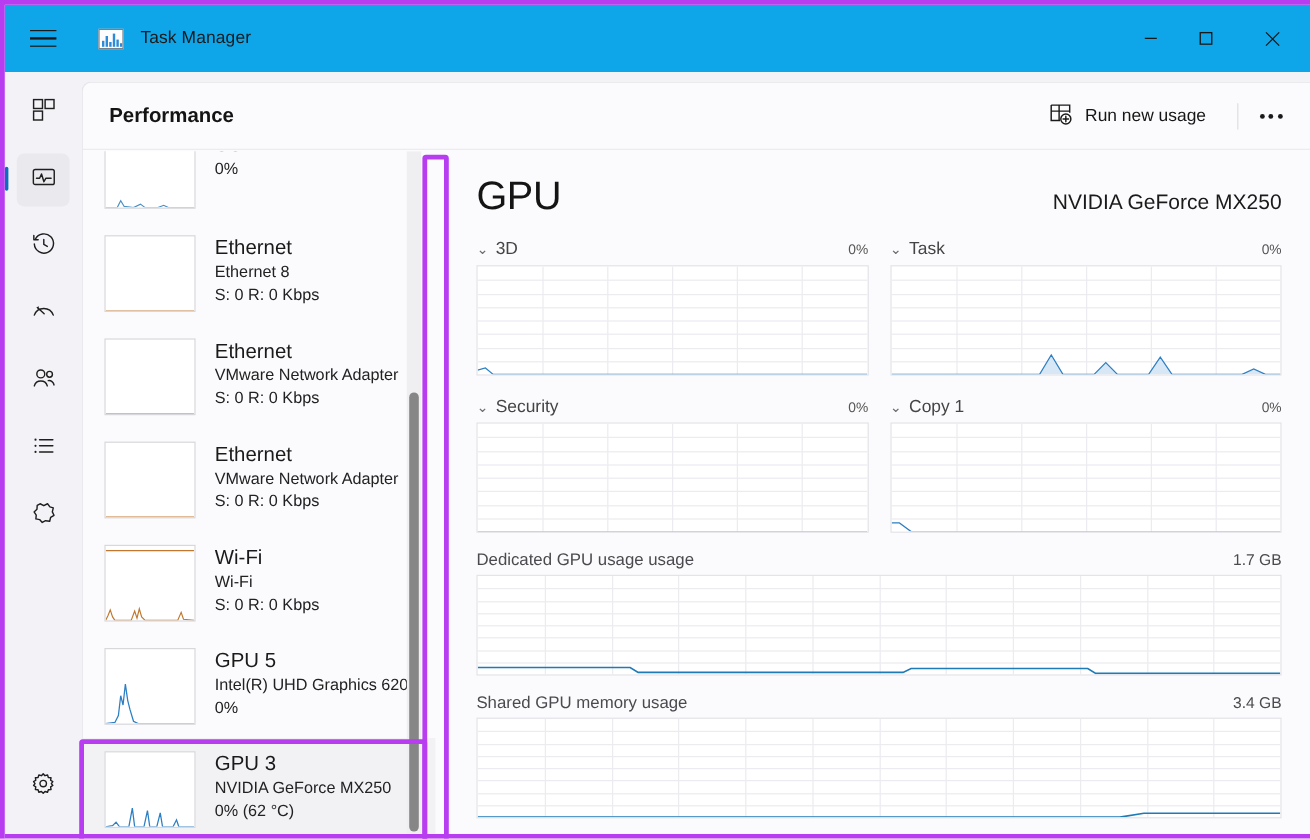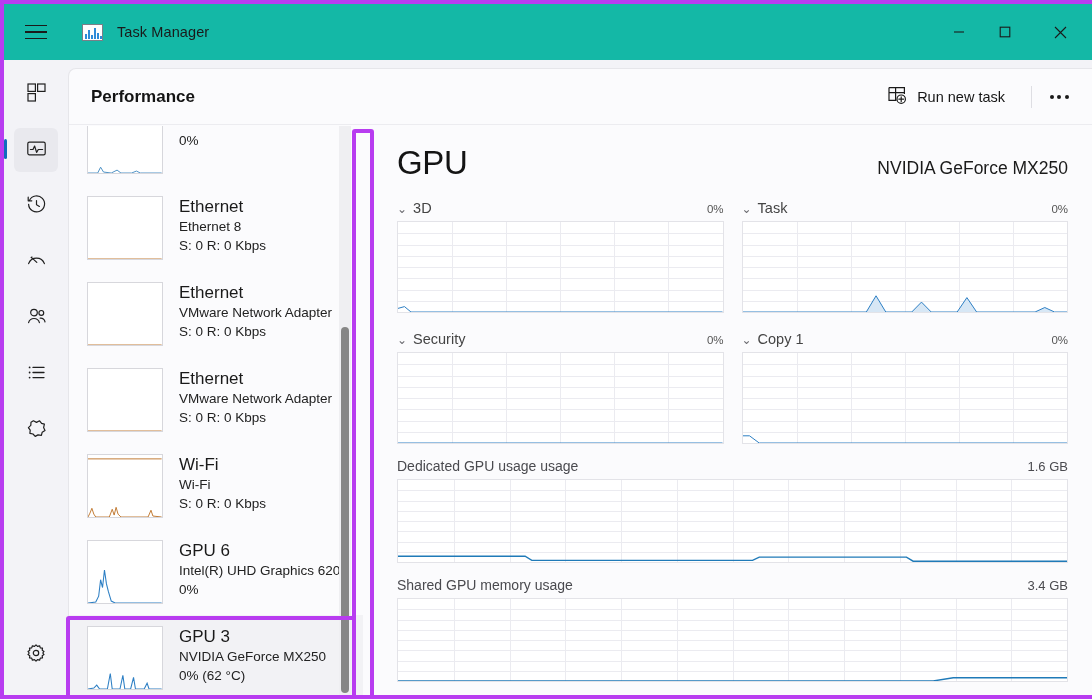--- a/index.html
+++ b/index.html
@@ -14,21 +14,21 @@
     width: 1092px; height: 699px;
     background: #f3f3f7;
     border-top: 4px solid #b83cf0;
     border-left: 4px solid #b83cf0;
     overflow: hidden;
   }
 
   
   .titlebar {
     position: absolute; left: 0; top: 0; right: 0; height: 56px;
-    background: #14b8a6;
+    background: #0ea5e9;
     display: flex; align-items: center;
   }
   .hamburger {
     width: 48px; height: 56px; display: flex; flex-direction: column;
     align-items: center; justify-content: center; gap: 5px;
     margin-left: 8px;
   }
   .hamburger span { display: block; width: 22px; height: 1.6px; background: #1a1a1a; }
   .app-icon {
     width: 21px; height: 17px; margin-left: 22px;
@@ -302,21 +302,21 @@
       <div class="toolbar-right">
         <div class="btn-runtask">
           <span>
             <svg width="20" height="20" viewBox="0 0 20 20" fill="none" stroke="#1a1a1a" stroke-width="1.2">
               <path d="M2 2.6 H17.4 V9 M2 2.6 V15.4 H9.4"></path>
               <path d="M2 7.6 H17.4 M8.6 2.6 V15.4"></path>
               <circle cx="14.2" cy="14.2" r="4.2" fill="#fff"></circle>
               <path d="M14.2 11.9 V16.5 M11.9 14.2 H16.5" stroke-linecap="round"></path>
             </svg>
           </span>
-          <span>Run new task</span>
+          <span>Run new usage</span>
         </div>
         <div class="tb-sep"></div>
         <div class="btn-more">
           <i></i>
             <i></i>
             <i></i>
         </div>
       </div>
     </div>
 
@@ -390,21 +390,21 @@
             </div>
           </div>
 
           <div class="dev">
             <div class="dev-thumb">
               <svg class="spark" viewBox="0 0 76 64" preserveAspectRatio="none">
                 <polyline points="0,64 8,63 11,57 13,40 15,48 17,30 19,44 21,52 24,62 28,64 76,64" fill="none" stroke="#2d7fc4" stroke-width="1.1"></polyline>
               </svg>
             </div>
             <div class="dev-meta">
-              <div class="dev-name">GPU 6</div>
+              <div class="dev-name">GPU 5</div>
               <div class="dev-sub">Intel(R) UHD Graphics 620</div>
               <div class="dev-sub2">0%</div>
             </div>
           </div>
 
           <div class="dev selected">
             <div class="dev-thumb">
               <svg class="spark" viewBox="0 0 76 64" preserveAspectRatio="none">
                 <polyline points="0,64 6,63 9,60 12,64 20,64 23,48 25,64 33,64 36,50 38,64 44,64 47,52 49,64 58,64 61,58 63,64 76,64" fill="none" stroke="#2d7fc4" stroke-width="1.1"></polyline>
               </svg>
@@ -539,21 +539,21 @@
               <svg viewBox="0 0 100 100" preserveAspectRatio="none">
                 <polyline points="0,92 2,92 5,100 100,100" fill="none" stroke="#2d7fc4" stroke-width="1" vector-effect="non-scaling-stroke"></polyline>
               </svg>
             </div>
           </div>
         </div>
 
         <div class="mem-block">
           <div class="mem-head">
             <span class="mem-label">Dedicated GPU usage usage</span>
-            <span class="mem-val">1.6 GB</span>
+            <span class="mem-val">1.7 GB</span>
           </div>
           <div class="plot wide">
             <div class="gridlines">
                 <div class="h" style="top:12.5%"></div>
                 <div class="h" style="top:25%"></div>
                 <div class="h" style="top:37.5%"></div>
                 <div class="h" style="top:50%"></div>
                 <div class="h" style="top:62.5%"></div>
                 <div class="h" style="top:75%"></div>
                 <div class="h" style="top:87.5%"></div>

